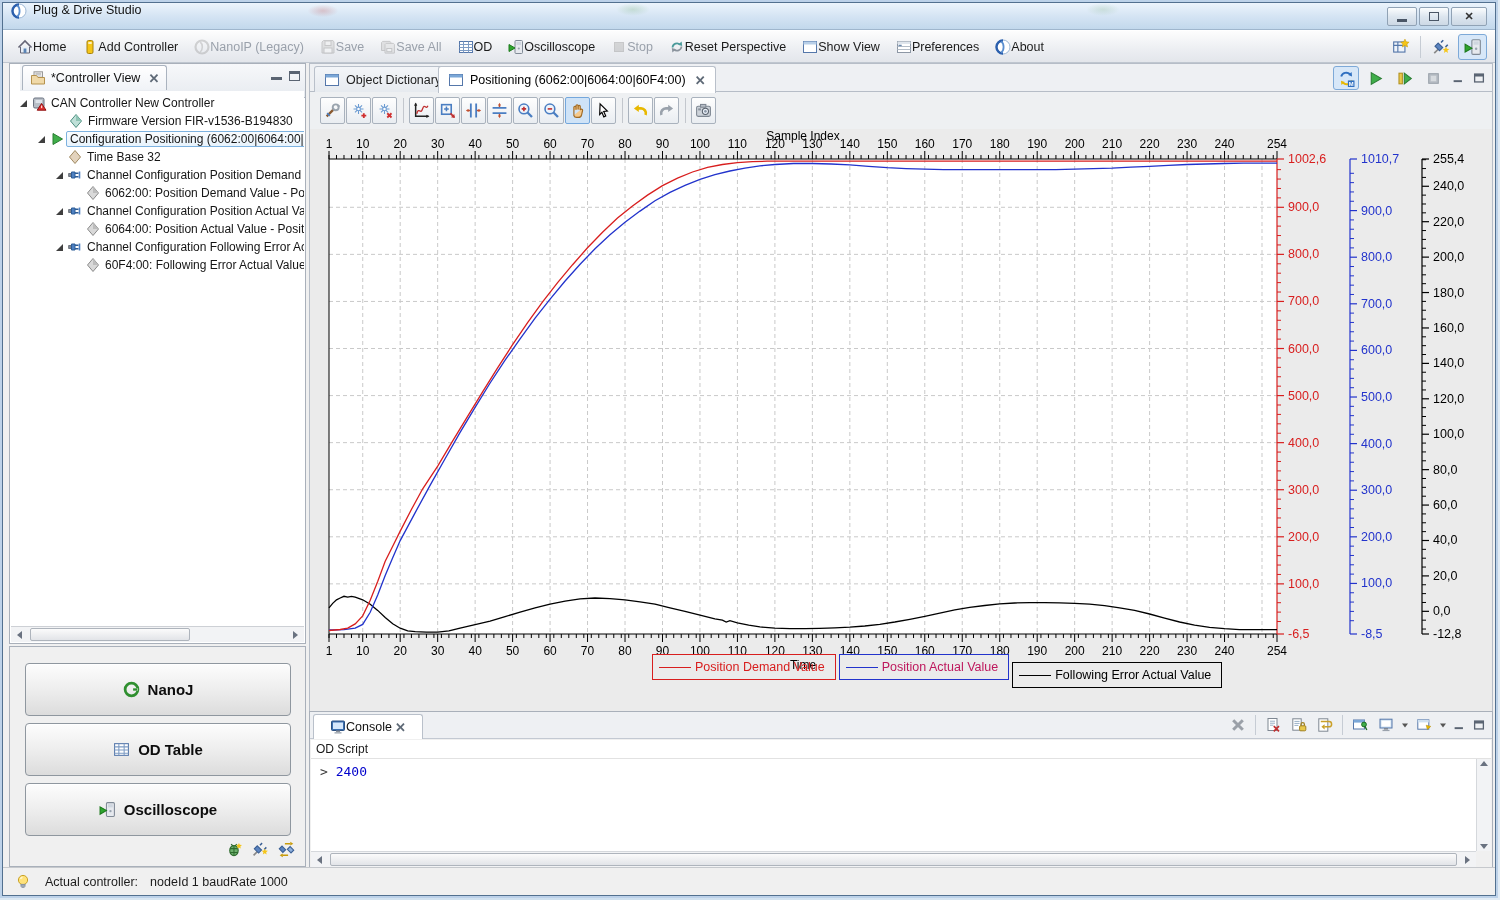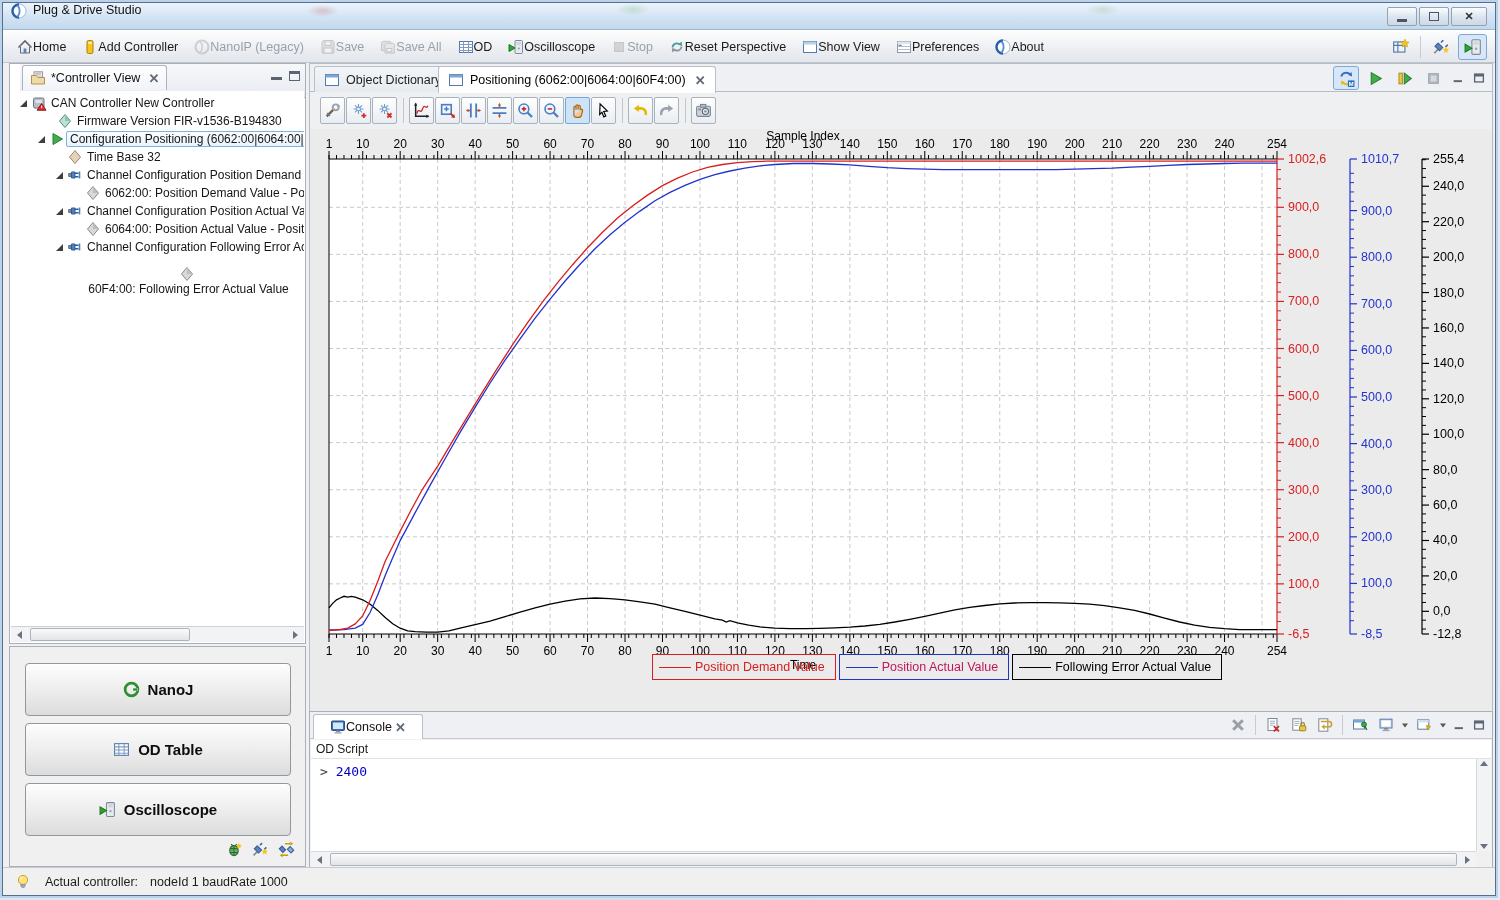--- a/index.html
+++ b/index.html
@@ -304,21 +304,21 @@
           <span class="ticon">
             <svg width="16" height="16" viewBox="0 0 16 16">
               <rect x="2.5" y="3" width="10.5" height="10" rx="1.5" fill="#b8bec6" stroke="#6a7280"></rect>
               <rect x="4.5" y="5" width="6.5" height="3" fill="#dde3ea"></rect>
               <polygon points="10.6,8.5 15,15.2 6.2,15.2" fill="#e03030" stroke="#8d0f0f"></polygon>
               <rect x="10.2" y="10.5" width="1" height="2.6" fill="#fff"></rect>
             </svg>
           </span>
           <span class="tlabel">CAN Controller New Controller</span>
         </div>
-        <div class="trow" style="padding-left: 34px;">
+        <div class="trow" style="padding-left: 26px; margin-left: 19px;">
           <span class="arrow"></span>
           <span class="ticon">
             <svg width="16" height="16" viewBox="0 0 16 16">
               <polygon points="8,1.5 13.5,8 8,14.5 2.5,8" fill="#bfe0d8" stroke="#4d8f80"></polygon>
               <polygon points="8,1.5 13.5,8 8,8" fill="#8fc4b5"></polygon>
             </svg>
           </span>
           <span class="tlabel">Firmware Version FIR-v1536-B194830</span>
         </div>
         <div class="trow" style="padding-left: 26px;">
@@ -391,21 +391,21 @@
             <svg width="16" height="16" viewBox="0 0 16 16">
               <rect x="1.5" y="6.3" width="3" height="3.4" fill="#7c8violet"></rect>
               <rect x="1.5" y="6.3" width="3" height="3.4" fill="#7c8694"></rect>
               <path d="M4.5 5h3.5v6H4.5Z" fill="#4f81c2" stroke="#2d5c96"></path>
               <path d="M8 6.2h3.5M8 9.8h3.5" stroke="#2d5c96" stroke-width="1.4"></path>
               <path d="M12.5 4.5v7" stroke="#4f81c2" stroke-width="1.6"></path>
             </svg>
           </span>
           <span class="tlabel">Channel Configuration Following Error Actual Value</span>
         </div>
-        <div class="trow" style="padding-left: 62px; flex-direction: column;">
+        <div class="trow" style="padding-left: 62px;">
           <span class="arrow"></span>
           <span class="ticon">
             <svg width="16" height="16" viewBox="0 0 16 16">
               <polygon points="8,1.5 13.5,8 8,14.5 2.5,8" fill="#d9d9d9" stroke="#8a8a8a"></polygon>
               <polygon points="8,1.5 13.5,8 8,8" fill="#bdbdbd"></polygon>
             </svg>
           </span>
           <span class="tlabel">60F4:00: Following Error Actual Value</span>
         </div>
       </div>
@@ -1252,21 +1252,21 @@
       </svg>
     <div class="legend" id="legend">
         <div class="legend-item" style="border-color: rgb(216, 30, 30); color: rgb(216, 30, 30);">
           <span class="legend-line" style="border-top-color: rgb(216, 30, 30);"></span>
           <span>Position Demand Value</span>
         </div>
         <div class="legend-item" style="border-color: rgb(34, 51, 204); color: #be185d;">
           <span class="legend-line" style="border-top-color: rgb(34, 51, 204);"></span>
           <span>Position Actual Value</span>
         </div>
-        <div class="legend-item" style="border-color: rgb(0, 0, 0); color: rgb(0, 0, 0);">
+        <div class="legend-item" style="border-color: rgb(0, 0, 0); color: rgb(0, 0, 0); margin-top: 8px;">
           <span class="legend-line" style="border-top-color: rgb(0, 0, 0);"></span>
           <span>Following Error Actual Value</span>
         </div>
       </div>
   </div>
 
   <div class="console-panel">
     <div class="console-tabbar">
       <div class="ctab">
         <span class="icon16">

